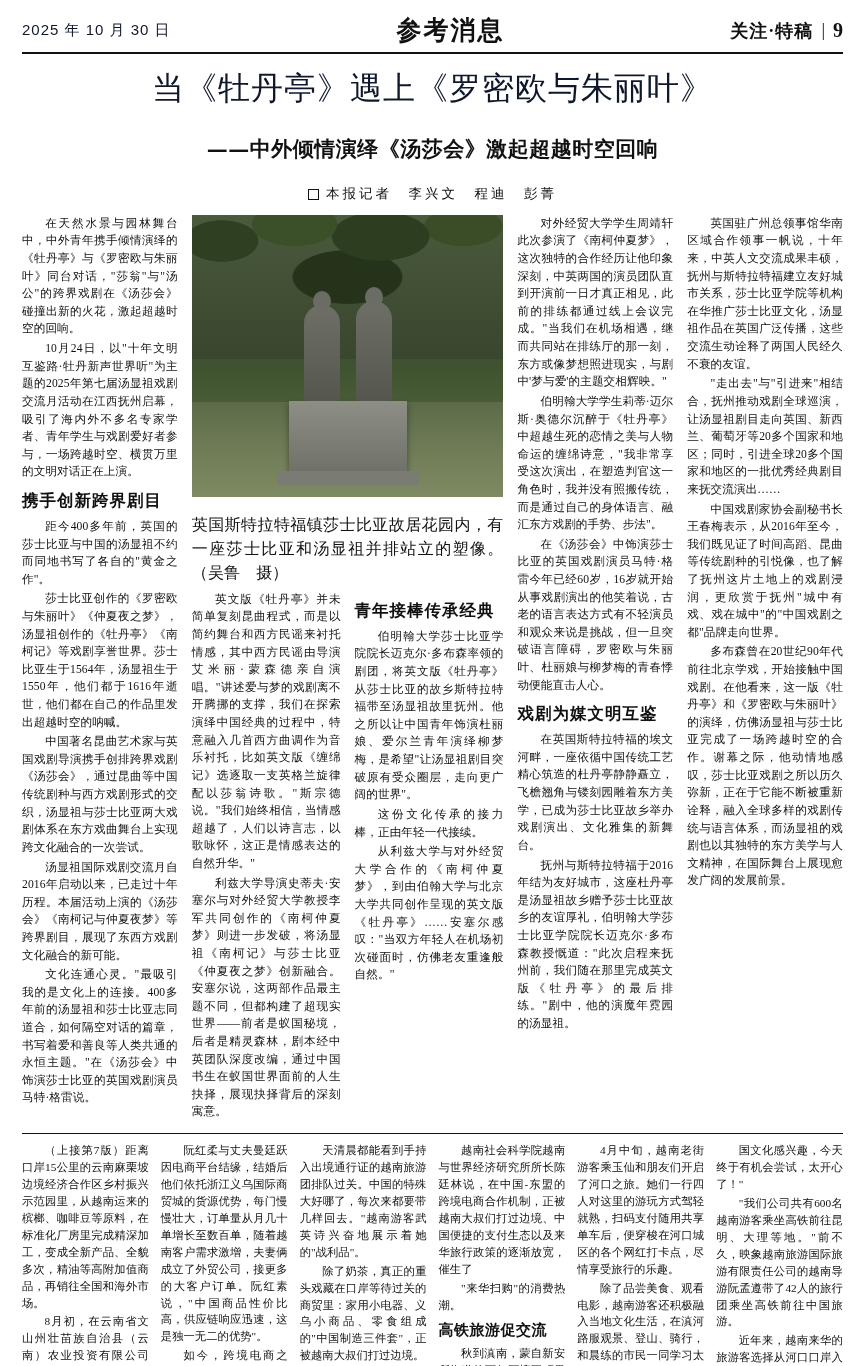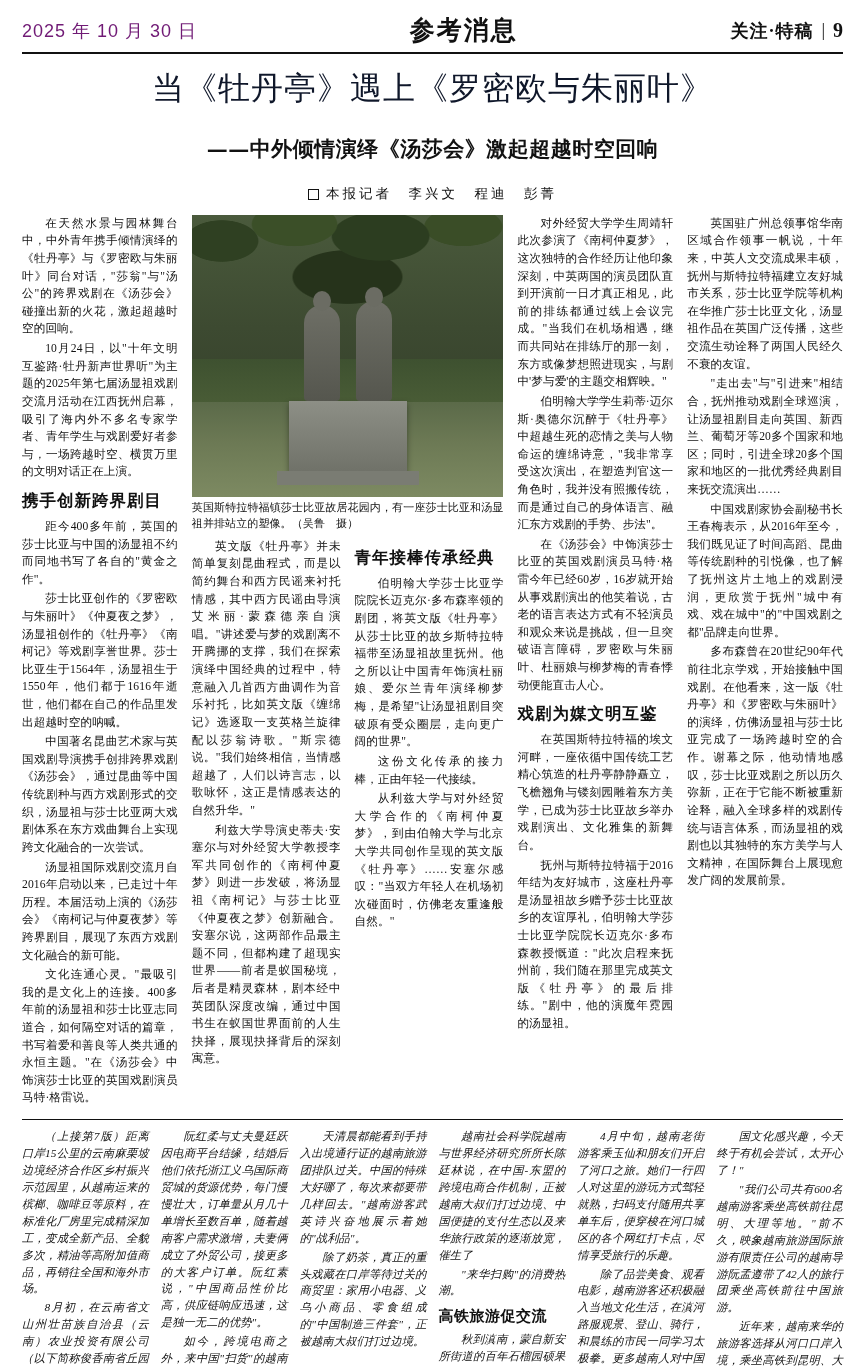--- a/index.html
+++ b/index.html
@@ -24,23 +24,23 @@
   }
   
   .masthead {
     display: flex;
     align-items: center;
     justify-content: space-between;
     border-bottom: 2px solid #111;
     padding-bottom: 5px;
   }
   .masthead-date {
-    font-size: 18px;
+    font-size: 15px;
     letter-spacing: 1px;
-    color: #701a75;
+    color: #0f172a;
     font-family: "Liberation Sans", sans-serif;
     white-space: nowrap;
   }
   .masthead-logo {
     font-size: 25px;
     font-weight: bold;
     letter-spacing: 2px;
     font-family: "DejaVu Serif", serif;
     color: #111;
     transform: scaleY(1.05);
@@ -193,23 +193,23 @@
   .photo .fig:after {
     content: "";
     position: absolute;
     top: -14px; left: 50%;
     transform: translateX(-50%);
     width: 18px; height: 20px;
     border-radius: 50%;
     background: #6b6c63;
   }
   .photo-caption {
-    font-size: 11px;
+    font-size: 16px;
     line-height: 1.5;
-    margin-top: 2px;
+    margin-top: 16px;
     text-align: justify;
     letter-spacing: 0.1px;
   }
 
   
   .mid-rule {
     border-top: 1px solid #111;
     margin: 10px 0 8px 0;
   }
 
@@ -222,21 +222,20 @@
     flex: 1 1 0;
     min-width: 0;
   }
   p.b {
     font-size: 11.3px;
     line-height: 1.5;
     text-align: justify;
     margin: 0 0 2px 0;
     text-indent: 2em;
     letter-spacing: 0.05px;
-    font-style: italic;
   }
   h3.bsub {
     font-size: 15px;
     font-weight: bold;
     font-family: "DejaVu Serif", serif;
     margin: 8px 0 5px 0;
     letter-spacing: 0.5px;
   }
   .cont-note {
     text-indent: 0;

